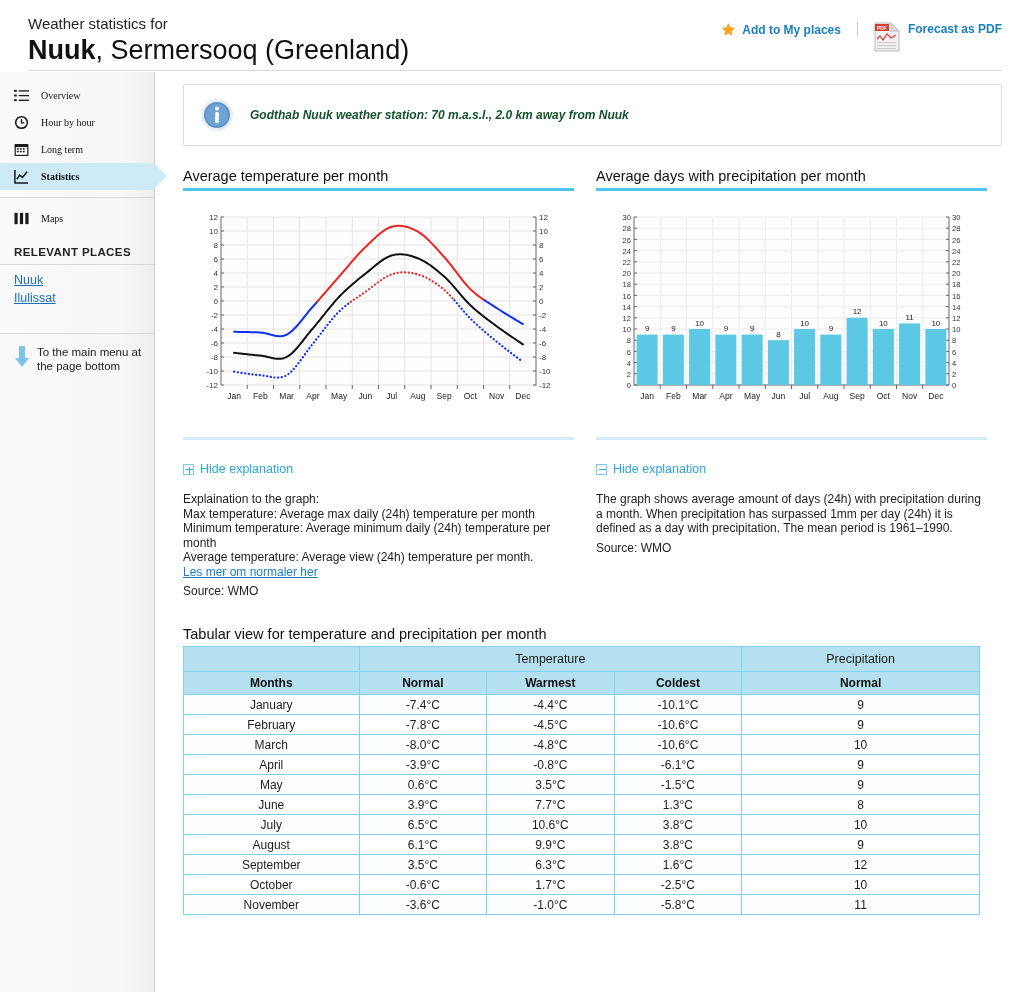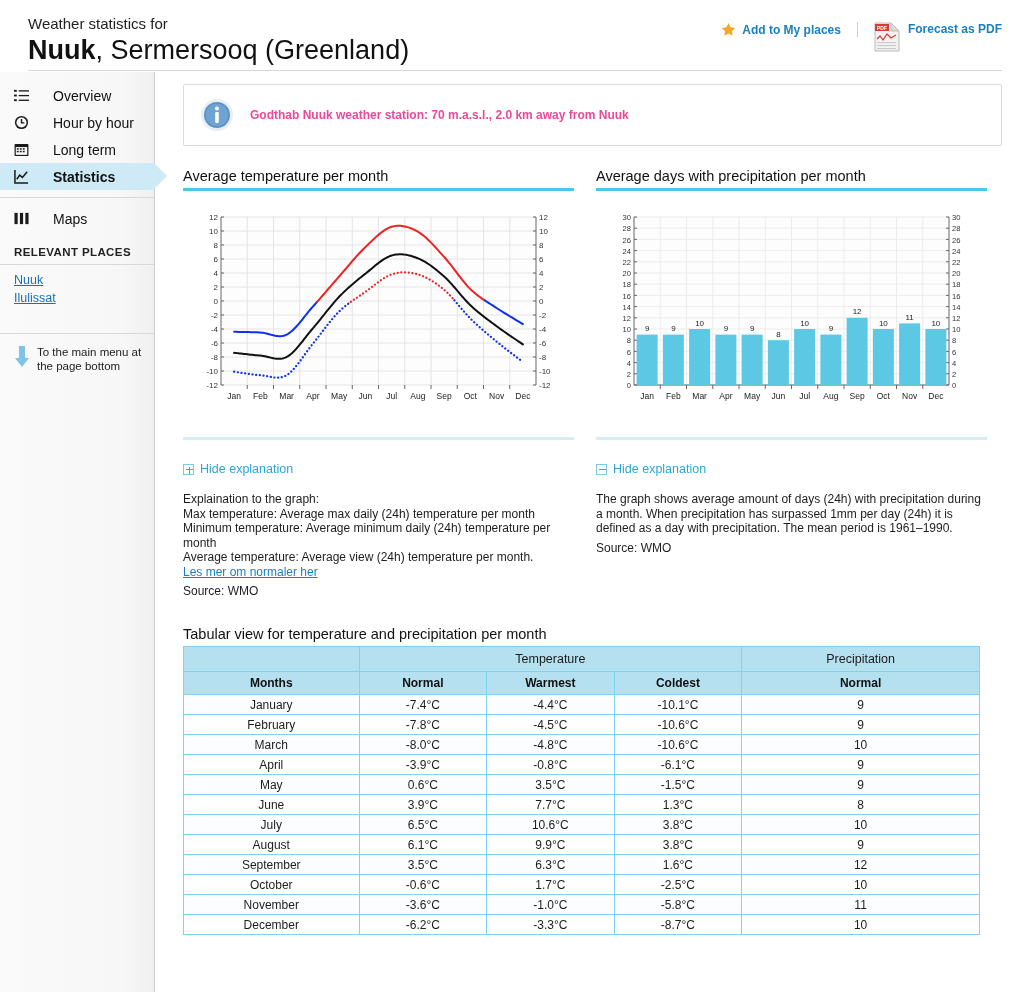--- a/index.html
+++ b/index.html
@@ -32,22 +32,22 @@
   .body-wrap { display:flex; }
   .sidebar {
     width:155px; flex:none; padding-top:10px;
     background:linear-gradient(to right,#fafafa 0%, #f7f7f7 80%, #efefef 100%);
     border-right:1px solid #cfcfcf; min-height:922px;
   }
   .main { flex:1; padding:12px 22px 0 28px; }
 
   
   .nav-item {
-    position:relative; display:flex; align-items:center; gap:24px;
-    height:27px; padding:0 6px 0 14px; font-size:14px; color:#111; cursor:pointer;
+    position:relative; display:flex; align-items:center; gap:12px;
+    height:27px; padding:0 6px 0 14px; font-size:10px; color:#111; cursor:pointer;font-family:Liberation Serif, serif;
   }
   .nav-item.active { background:#cdeaf6; font-weight:bold; }
   .nav-item.active:after {
     content:""; position:absolute; right:-13px; top:0;
     border-top:13.5px solid transparent; border-bottom:13.5px solid transparent;
     border-left:13px solid #cdeaf6;
   }
   .nav-icon { width:15px; height:15px; flex:none; display:block; }
   .nav-sep { height:1px; background:#d9d9d9; margin:7px 0 7px 0; }
   .side-head {
@@ -61,21 +61,21 @@
   .side-bottom-text { font-size:11.5px; line-height:13.5px; color:#222; }
 
   
   .info-banner {
     display:flex; align-items:center; gap:16px;
     border:1px solid #dcdcdc; background:#fff; border-radius:2px;
     padding:12px 16px; height:62px; margin-bottom:22px;
     box-shadow:0 1px 0 rgba(0,0,0,.02);
   }
   .info-icon { width:34px; height:34px; flex:none; }
-  .info-text { font-size:12px; font-weight:bold; color:#ec4899; }
+  .info-text { font-size:12px; font-weight:bold; color:#14532d;font-style:italic; }
 
   
   .charts-row { display:flex; gap:22px; }
   .chart-col { width:391px; flex:none; }
   .sec-title { font-size:14.5px; color:#111; font-weight:400; margin-bottom:4px; }
   .sec-title b { font-weight:normal;margin-top:25px; }
   .sec-underline { height:3px; background:#4cc6ec; margin-bottom:14px; }
   .chart-box { height:216px; position:relative; }
   .chart-rule { height:3px; background:#d5ecf7; margin:16px 0 22px 0; }
 
@@ -624,26 +624,19 @@
                 <td class="c-val">-2.5°C</td>
                 <td class="c-prec">10</td>
               </tr>
               <tr>
                 <td class="c-month">November</td>
                 <td class="c-val">-3.6°C</td>
                 <td class="c-val">-1.0°C</td>
                 <td class="c-val">-5.8°C</td>
                 <td class="c-prec">11</td>
               </tr>
-              <tr>
-                <td class="c-month">December</td>
-                <td class="c-val">-6.2°C</td>
-                <td class="c-val">-3.3°C</td>
-                <td class="c-val">-8.7°C</td>
-                <td class="c-prec">10</td>
-              </tr>
             </tbody>
         </table>
       </div>
 
     </div>
   </div>
 </div>
 
 </body></html>

